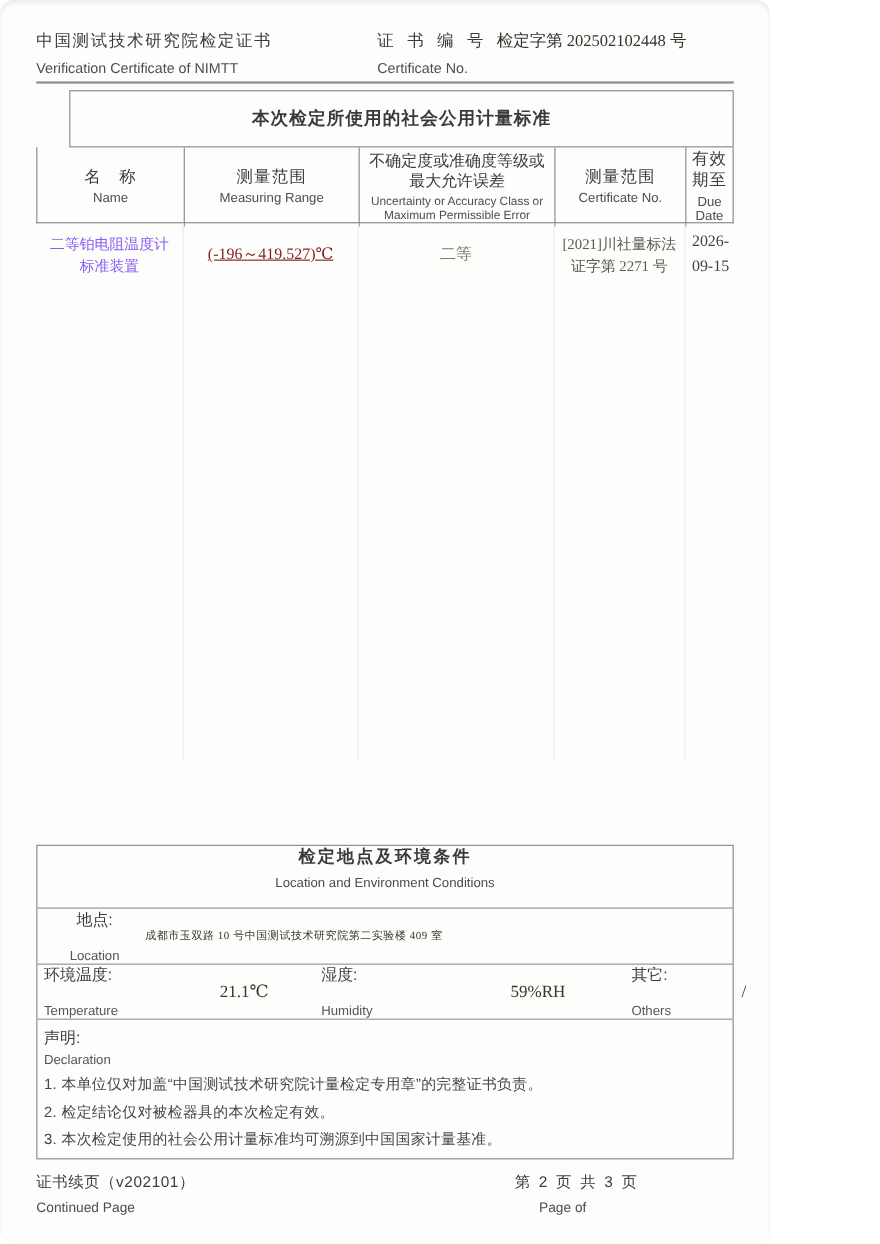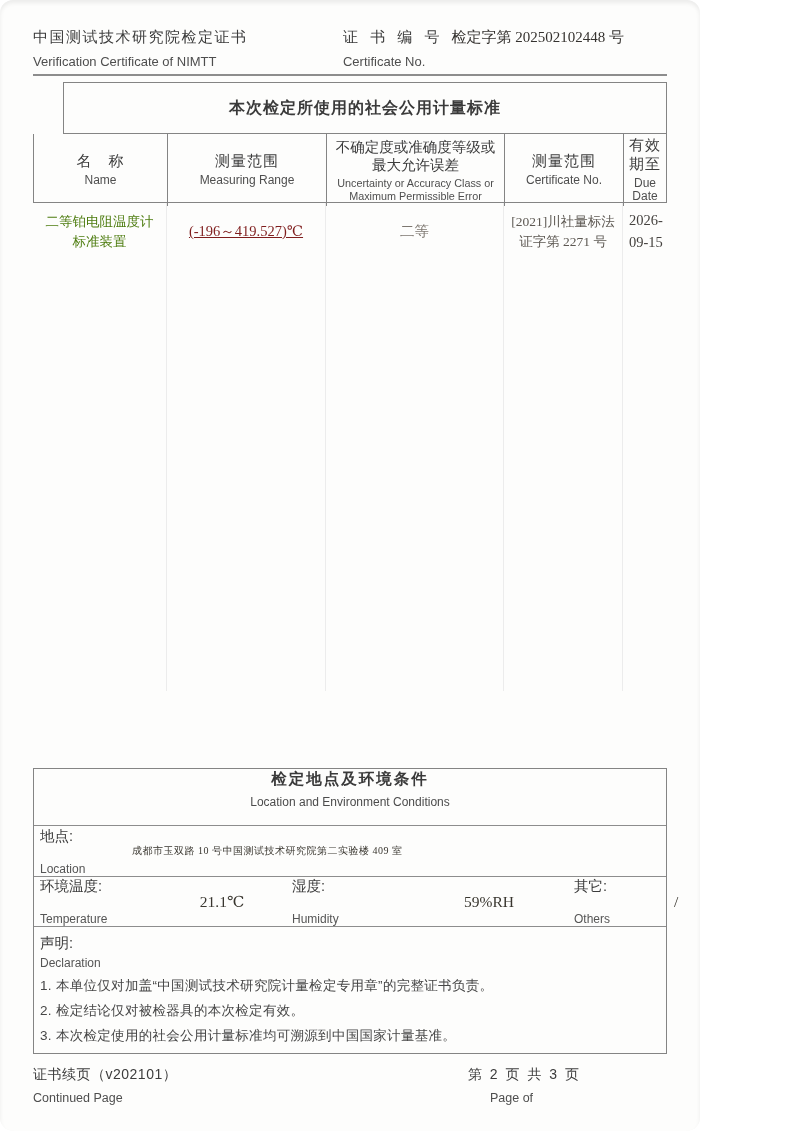--- a/index.html
+++ b/index.html
@@ -54,37 +54,37 @@
   .t-head .cell.dense .zh { font-size: 14.5px; letter-spacing: 0; }
   .t-head .cell.dense .en { font-size: 10.8px; }
 
   .t-body .cell, .t-ghost .cell { border-right: 1px solid #ececec; }
   .t-body .cell:last-child, .t-ghost .cell:last-child { border-right: none; }
   .t-body { height: 58px; }
   .t-body .cell {
     display: flex; align-items: center; justify-content: center;
     text-align: center; padding: 4px 6px; font-size: 14.5px; line-height: 1.5;
   }
-  .val-name { color: #4d7c0f; font-size: 13.5px !important; }
+  .val-name { color: #8b5cf6; font-size: 13.5px !important; }
   .val-range { color: #7f1d1d; text-decoration: underline; }
   .val-unc { color: #7d7770; }
   .val-certno { color: #5d5852; font-size: 13.5px !important; }
   .val-due { color: #45423f; }
   .t-ghost { height: 430px; }
 
   
   .loc-table { margin-top: 77px; border: 1.5px solid #848484; }
   .l-title { height: 57px; text-align: center; display: flex; flex-direction: column; gap: 5px; border-bottom: 1.5px solid #8d8d8d; }
   .l-title .zh { font-size: 15.5px; font-weight: bold; letter-spacing: 2px; color: #3a3a3a; }
   .l-title .en { font-size: 12px; color: #4c4c4c; }
 
   .field-label .zh { font-size: 14.5px; color: #3c3c3c; }
   .field-label .en { font-size: 12px; color: #555; margin-top: 16px; }
 
-  .l-loc { height: 51px; border-bottom: 1.5px solid #8d8d8d; display: flex; align-items: center; padding-left: 6px; }
+  .l-loc { height: 51px; border-bottom: 1.5px solid #8d8d8d; display: flex; align-items: center; padding-left: 6px; text-align: center; }
   .l-loc .field-label { width: 92px; }
   .l-loc .value { font-size: 10px; color: #39362f; letter-spacing: 0.5px; }
 
   .l-env { height: 50px; border-bottom: 1.5px solid #8d8d8d; display: grid;
     grid-template-columns: 112px 140px 112px 170px 100px 1fr; align-items: center; padding-left: 6px; }
   .l-env .value { text-align: center; font-size: 15.5px; color: #39362f; }
 
   .l-decl { padding: 7px 6px 8px 6px; }
   .l-decl .zh { font-size: 14.5px; color: #3c3c3c; }
   .l-decl .en { font-size: 12px; color: #555; margin-top: 3px; }

